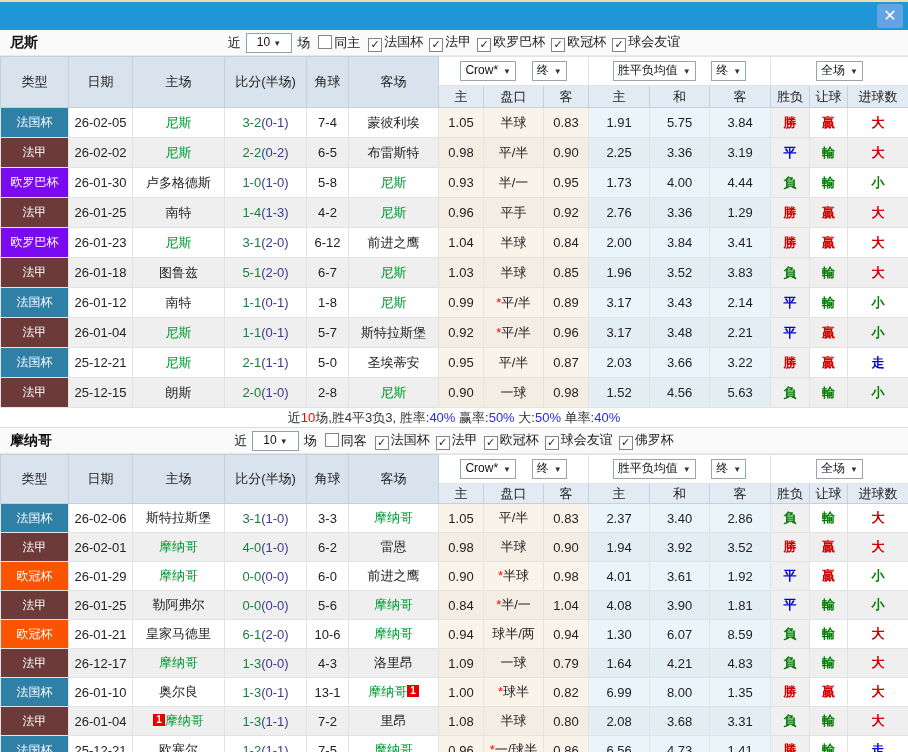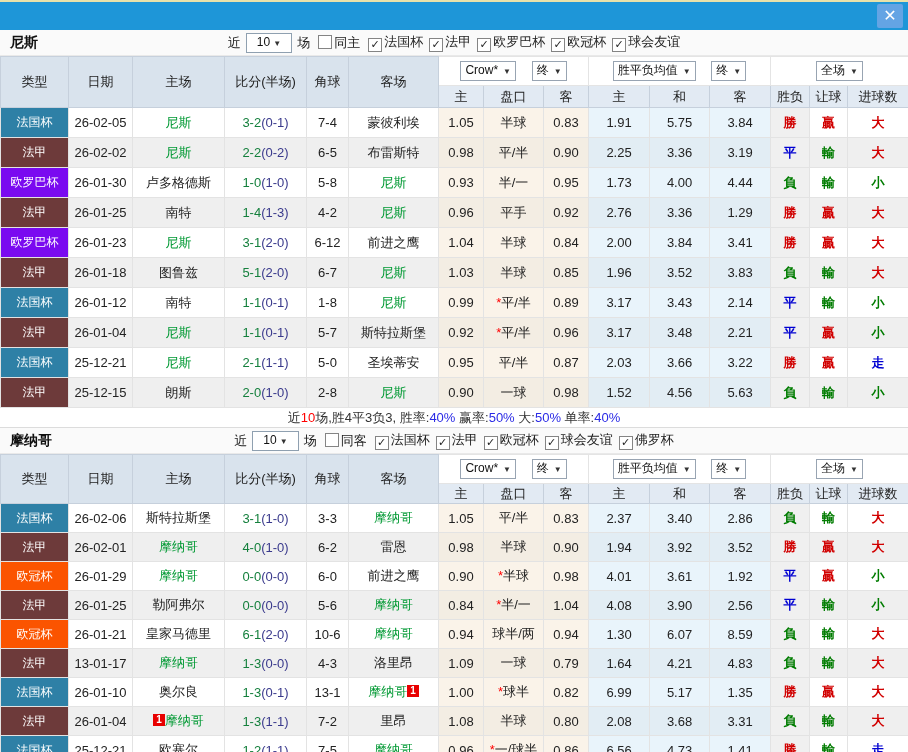--- a/index.html
+++ b/index.html
@@ -413,21 +413,21 @@
             <td>26-01-25</td>
             <td><span class="">勒阿弗尔</span></td>
             <td><span class="ft">0-0</span><span class="ht">(0-0)</span></td>
             <td>5-6</td>
             <td><span class="self">摩纳哥</span></td>
             <td class="pan-bg">0.84</td>
             <td class="pan-bg"><span class="star">*</span><span>半/一</span></td>
             <td class="pan-bg">1.04</td>
             <td class="avg-bg">4.08</td>
             <td class="avg-bg">3.90</td>
-            <td class="avg-bg">2.56</td>
+            <td class="avg-bg">1.81</td>
             <td class="res-bg resch" style="color: rgb(0, 0, 209);">平</td>
             <td class="resch" style="color: rgb(0, 124, 0);">輸</td>
             <td class="resch" style="color: rgb(0, 124, 0);">小</td>
           </tr>
           <tr class="">
             <td class="type-cell" style="background: rgb(251, 84, 0);">欧冠杯</td>
             <td>26-01-21</td>
             <td><span class="">皇家马德里</span></td>
             <td><span class="ft">6-1</span><span class="ht">(2-0)</span></td>
             <td>10-6</td>
@@ -437,21 +437,21 @@
             <td class="pan-bg">0.94</td>
             <td class="avg-bg">1.30</td>
             <td class="avg-bg">6.07</td>
             <td class="avg-bg">8.59</td>
             <td class="res-bg resch" style="color: rgb(0, 124, 0);">負</td>
             <td class="resch" style="color: rgb(0, 124, 0);">輸</td>
             <td class="resch" style="color: rgb(209, 0, 0);">大</td>
           </tr>
           <tr class="alt">
             <td class="type-cell" style="background: rgb(109, 58, 58);">法甲</td>
-            <td>13-01-17</td>
+            <td>26-12-17</td>
             <td><span class="self">摩纳哥</span></td>
             <td><span class="ft">1-3</span><span class="ht">(0-0)</span></td>
             <td>4-3</td>
             <td><span class="">洛里昂</span></td>
             <td class="pan-bg">1.09</td>
             <td class="pan-bg"><span>一球</span></td>
             <td class="pan-bg">0.79</td>
             <td class="avg-bg">1.64</td>
             <td class="avg-bg">4.21</td>
             <td class="avg-bg">4.83</td>
@@ -463,21 +463,21 @@
             <td class="type-cell" style="background: rgb(46, 128, 166);">法国杯</td>
             <td>26-01-10</td>
             <td><span class="">奥尔良</span></td>
             <td><span class="ft">1-3</span><span class="ht">(0-1)</span></td>
             <td>13-1</td>
             <td><span class="self">摩纳哥</span><span class="badge">1</span></td>
             <td class="pan-bg">1.00</td>
             <td class="pan-bg"><span class="star">*</span><span>球半</span></td>
             <td class="pan-bg">0.82</td>
             <td class="avg-bg">6.99</td>
-            <td class="avg-bg">5.17</td>
+            <td class="avg-bg">8.00</td>
             <td class="avg-bg">1.35</td>
             <td class="res-bg resch" style="color: rgb(209, 0, 0);">勝</td>
             <td class="resch" style="color: rgb(209, 0, 0);">贏</td>
             <td class="resch" style="color: rgb(209, 0, 0);">大</td>
           </tr>
           <tr class="alt">
             <td class="type-cell" style="background: rgb(109, 58, 58);">法甲</td>
             <td>26-01-04</td>
             <td><span class="badge">1</span><span class="self">摩纳哥</span></td>
             <td><span class="ft">1-3</span><span class="ht">(1-1)</span></td>

